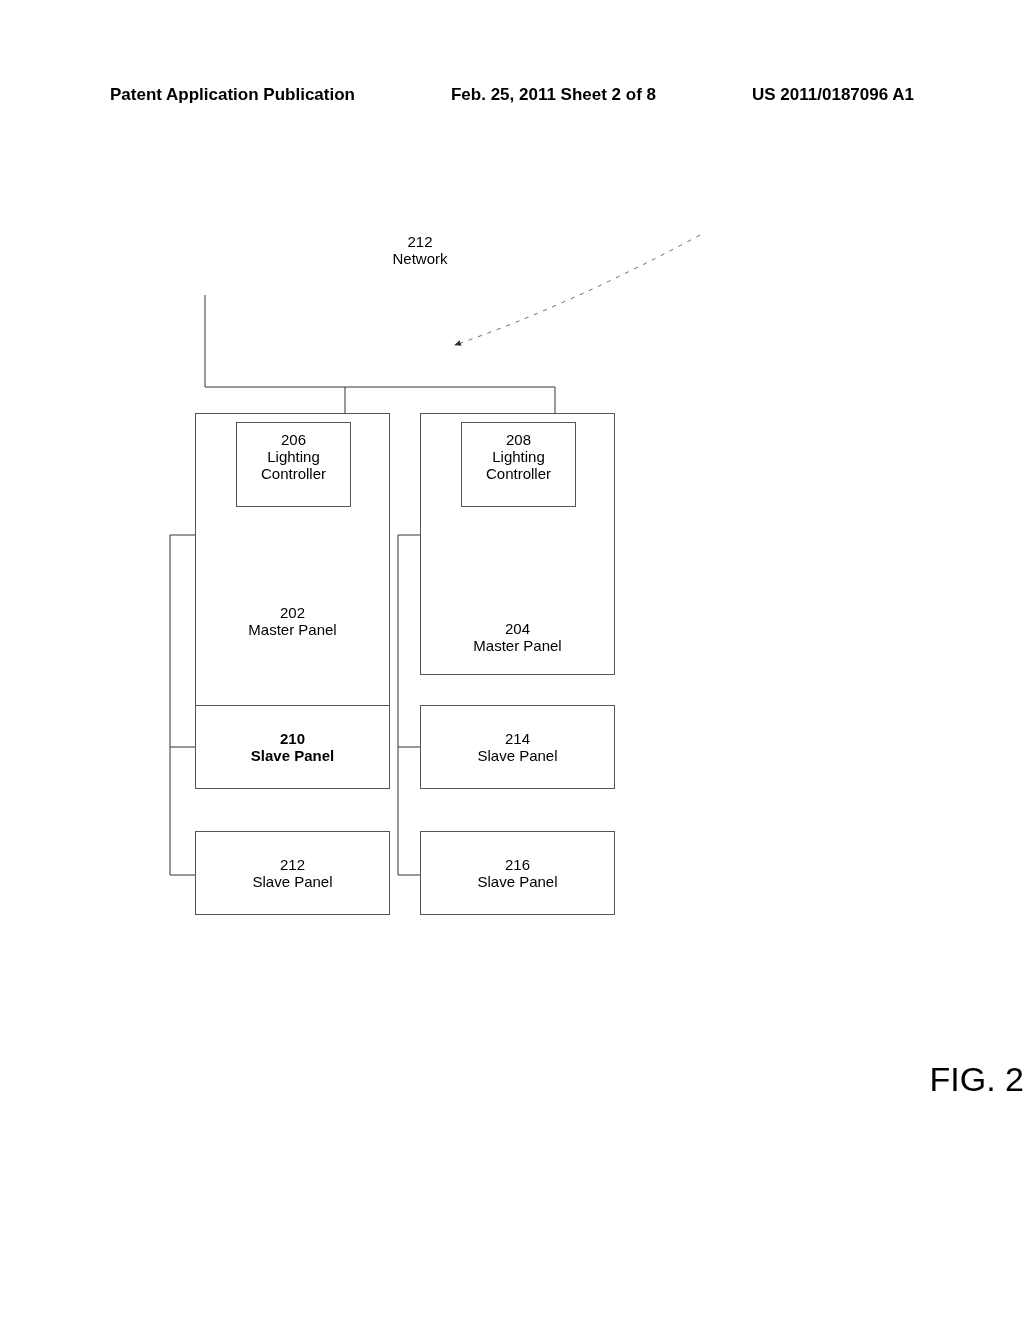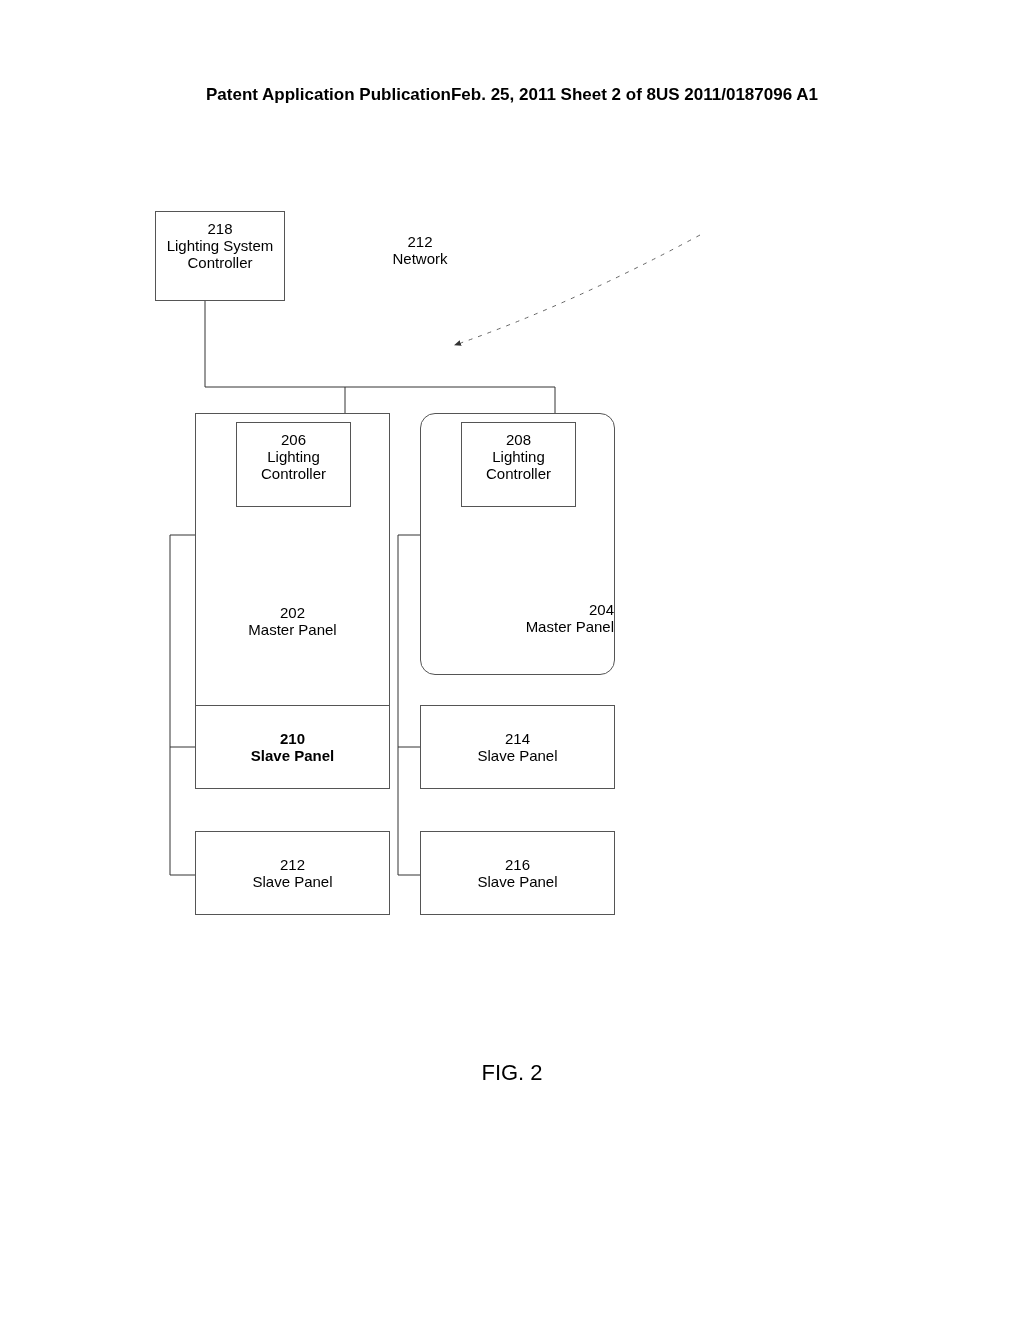--- a/index.html
+++ b/index.html
@@ -10,21 +10,21 @@
       width: 1024px;
       height: 1320px;
       position: relative;
     }
     .header {
       position: absolute;
       top: 85px;
       left: 110px;
       right: 110px;
       display: flex;
-      justify-content: center;
+      justify-content: space-between;
       font-size: 17px;
     }
     .header .left { font-weight: bold; }
     .header .center { font-weight: bold; }
     .header .right { font-weight: bold; }
     .diagram-area {
       position: absolute;
       top: 175px;
       left: 110px;
       width: 800px;
@@ -41,22 +41,22 @@
     }
     .label {
       position: absolute;
       font-size: 15px;
       text-align: center;
     }
     .figcaption {
       position: absolute;
       top: 1060px;
       width: 100%;
-      text-align: center;
-      font-size: 22px;
+      text-align: right;
+      font-size: 34px;
     }
     svg.connector {
       position: absolute;
       top: 0;
       left: 0;
       width: 800px;
       height: 900px;
       overflow: visible;
     }
   </style>
@@ -90,48 +90,44 @@
     <line x1="60" y1="360" x2="85" y2="360" stroke="#333" stroke-width="1"></line>
     <line x1="60" y1="572" x2="85" y2="572" stroke="#333" stroke-width="1"></line>
     <line x1="60" y1="700" x2="85" y2="700" stroke="#333" stroke-width="1"></line>
 
     <line x1="288" y1="360" x2="288" y2="700" stroke="#333" stroke-width="1"></line>
     <line x1="288" y1="360" x2="312" y2="360" stroke="#333" stroke-width="1"></line>
     <line x1="288" y1="572" x2="312" y2="572" stroke="#333" stroke-width="1"></line>
     <line x1="288" y1="700" x2="312" y2="700" stroke="#333" stroke-width="1"></line>
   </svg>
 
-  <div class="box" style="top:36px; left:45px; width:130px; height:90px;">
-    <div>218</div>
-    <div>Lighting System Controller</div>
-  </div>
 
   <div class="label" style="top:58px; left:260px; width:100px;">
     <div>212</div>
     <div>Network</div>
   </div>
 
 
   <div class="box" style="top:238px; left:85px; width:195px; height:307px;">
     <div class="box" style="position:absolute; top:8px; left:40px; width:115px; height:85px;">
       <div>206</div>
       <div>Lighting Controller</div>
     </div>
     <div class="label" style="top:190px; left:0; width:100%;">
       <div>202</div>
       <div>Master Panel</div>
     </div>
   </div>
 
-  <div class="box" style="top:238px; left:310px; width:195px; height:262px;border-radius:15px;">
+  <div class="box" style="top:238px; left:310px; width:195px; height:262px;">
     <div class="box" style="position:absolute; top:8px; left:40px; width:115px; height:85px;">
       <div>208</div>
       <div>Lighting Controller</div>
     </div>
-    <div class="label" style="top:187px; left:0; width:100%;text-align:right;">
+    <div class="label" style="top:206px; left:0; width:100%;">
       <div>204</div>
       <div>Master Panel</div>
     </div>
   </div>
 
   <div class="box" style="top:530px; left:85px; width:195px; height:84px;font-weight:bold;">
     <div style="padding-top:16px;">
       <div>210</div>
       <div>Slave Panel</div>
     </div>

